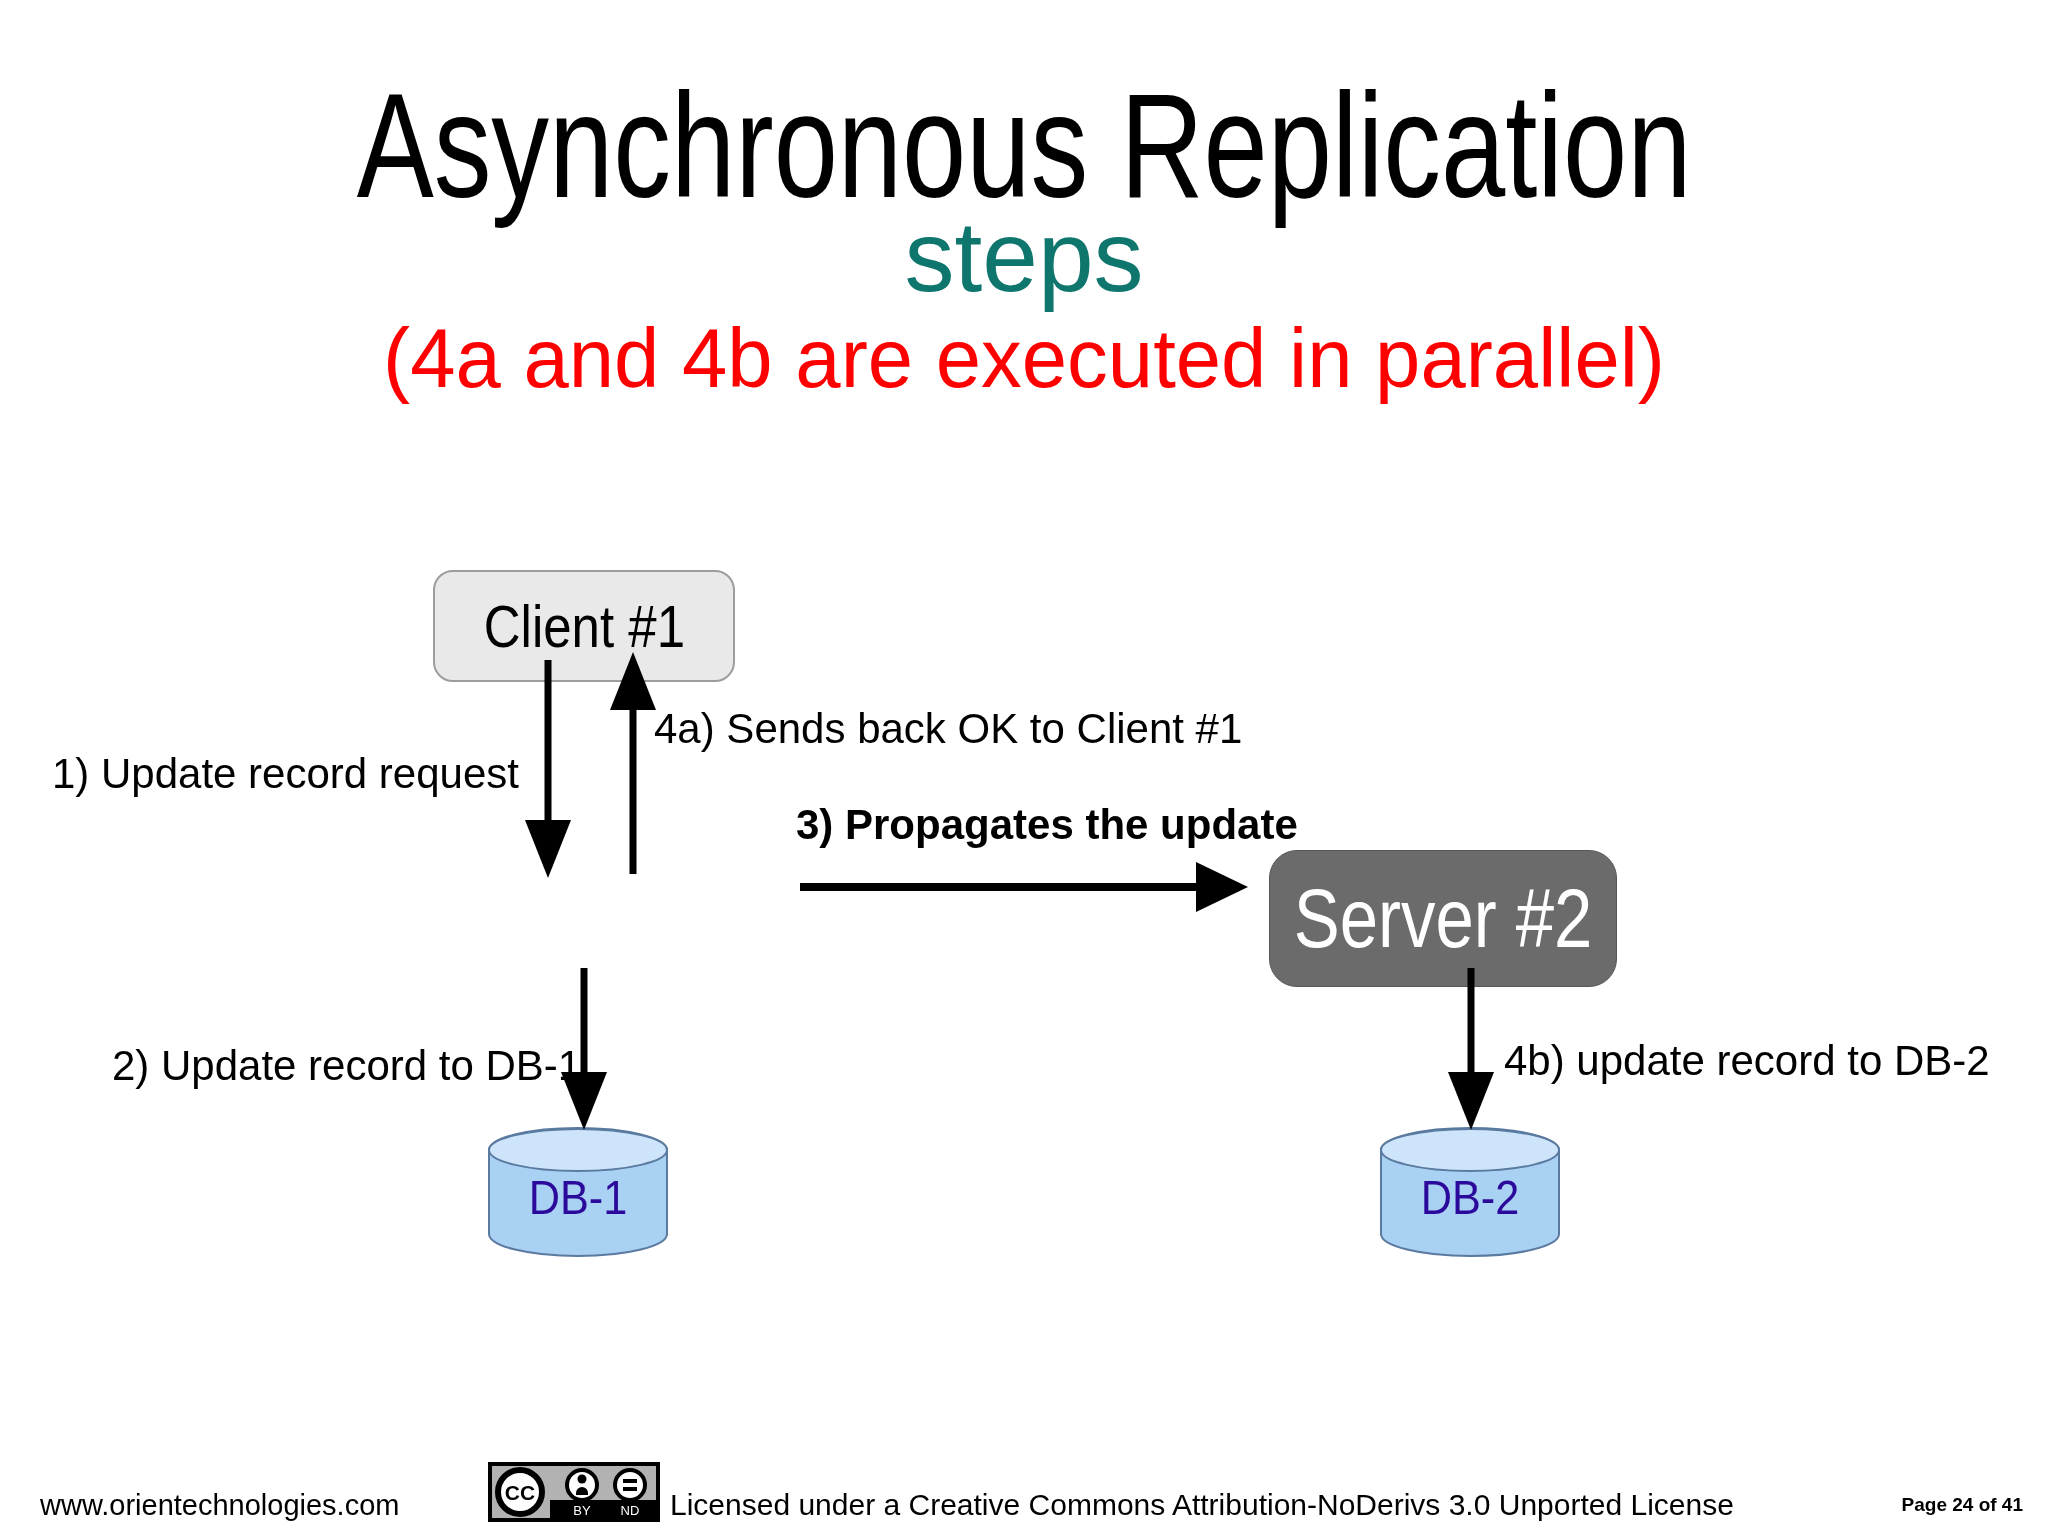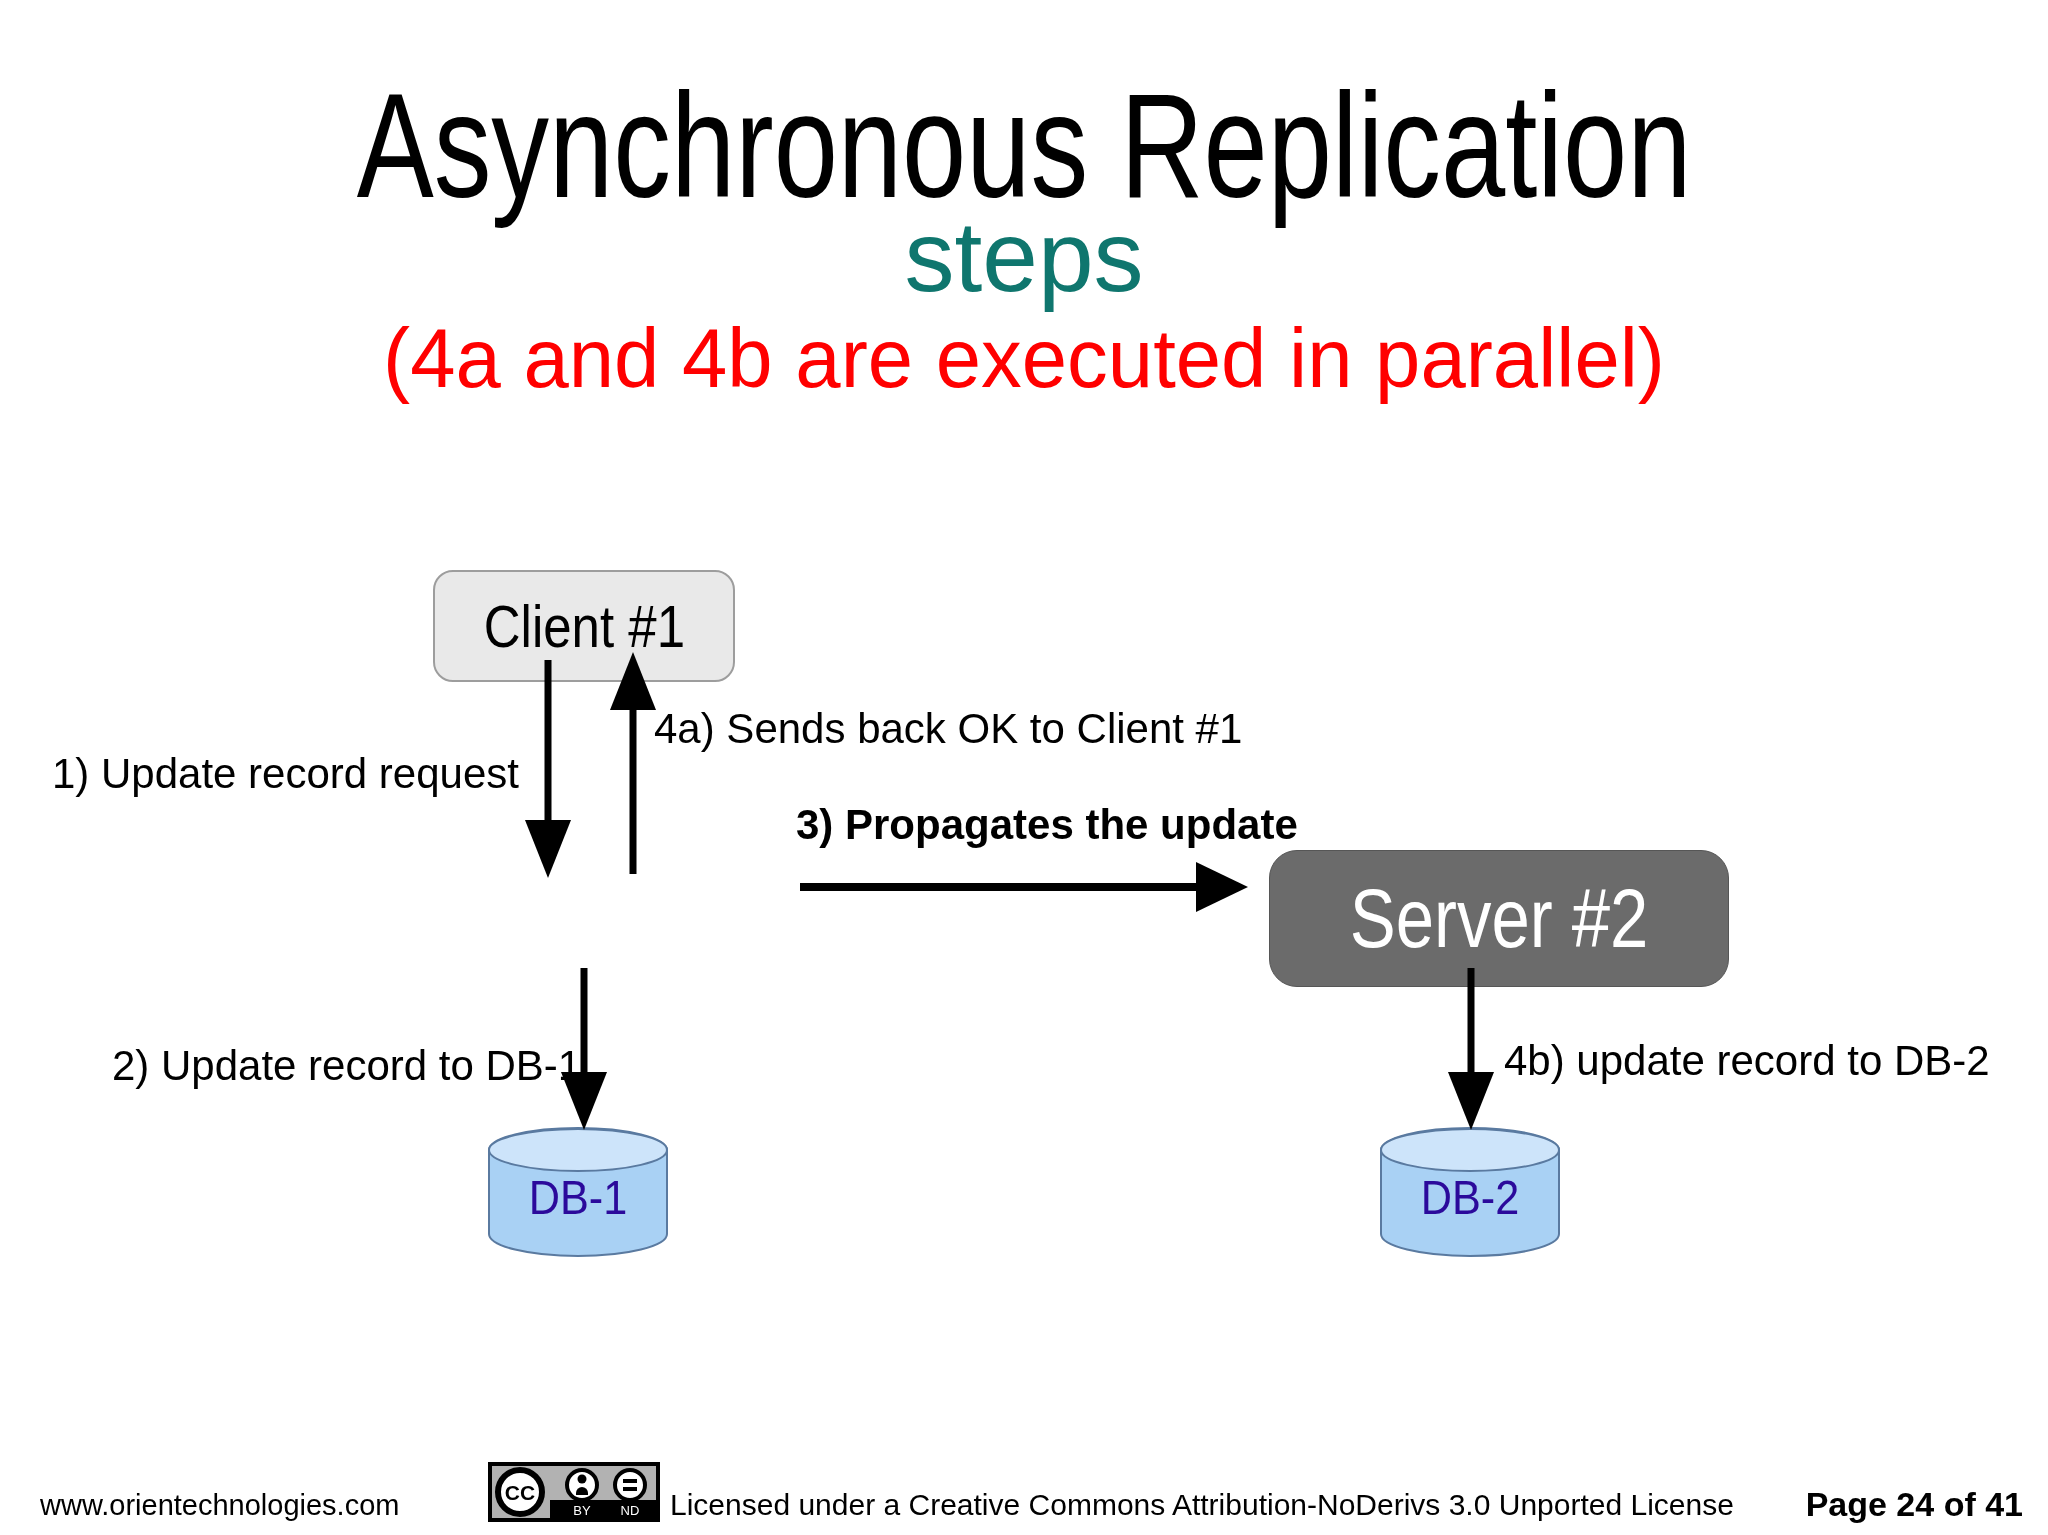--- a/index.html
+++ b/index.html
@@ -31,21 +31,21 @@
     left:433px;top:570px;width:302px;height:112px;border-radius:20px;
     background:#e9e9e9;border:2px solid #9d9d9d;
   }
   .client span{font-size:60px;transform:scaleX(0.85);white-space:nowrap;color:#000;}
   .server{
     background:#6b6b6b;border:1px solid #565656;border-radius:28px;
     width:404px;height:137px;top:850px;
   }
   .server span{font-size:84px;transform:scaleX(0.82);white-space:nowrap;color:#ffffff;}
   .server1{left:392px;}
-  .server2{left:1269px;width:460px;}
+  .server2{left:1269px;width:348px;}
 
   .cyl{position:absolute;width:182px;height:132px;}
   .cyl1{left:487px;top:1126px;}
   .cyl2{left:1379px;top:1126px;}
   .dblabel{
     position:absolute;width:182px;text-align:center;top:1174px;
     font-size:48px;line-height:48px;color:#2b0a9b;transform:scaleX(0.9);
   }
   .dblabel1{left:487px;}
   .dblabel2{left:1379px;}
@@ -57,21 +57,21 @@
   .l3{left:796px;top:804px;font-weight:bold;}
   .l2{left:112px;top:1045px;}
   .l4b{left:1504px;top:1040px;}
 
   
   .arrows{position:absolute;left:0;top:0;width:2048px;height:1535px;pointer-events:none;}
 
   
   .f-site{position:absolute;left:40px;top:1490px;font-size:29px;line-height:30px;}
   .f-license{position:absolute;left:670px;top:1489px;font-size:30px;line-height:31px;}
-  .f-page{position:absolute;right:25px;top:1489px;font-size:34px;line-height:31px;font-weight:bold;}
+  .f-page{position:absolute;right:25px;top:1489px;font-size:19px;line-height:31px;font-weight:bold;}
   .badge{position:absolute;left:488px;top:1462px;width:172px;height:60px;}
 </style>
 </head>
 <body>
 
 <div class="slide">
 
   <div class="title nowrap">Asynchronous Replication</div>
   <div class="subtitle nowrap">steps</div>
   <div class="subnote nowrap">(4a and 4b are executed in parallel)</div>

